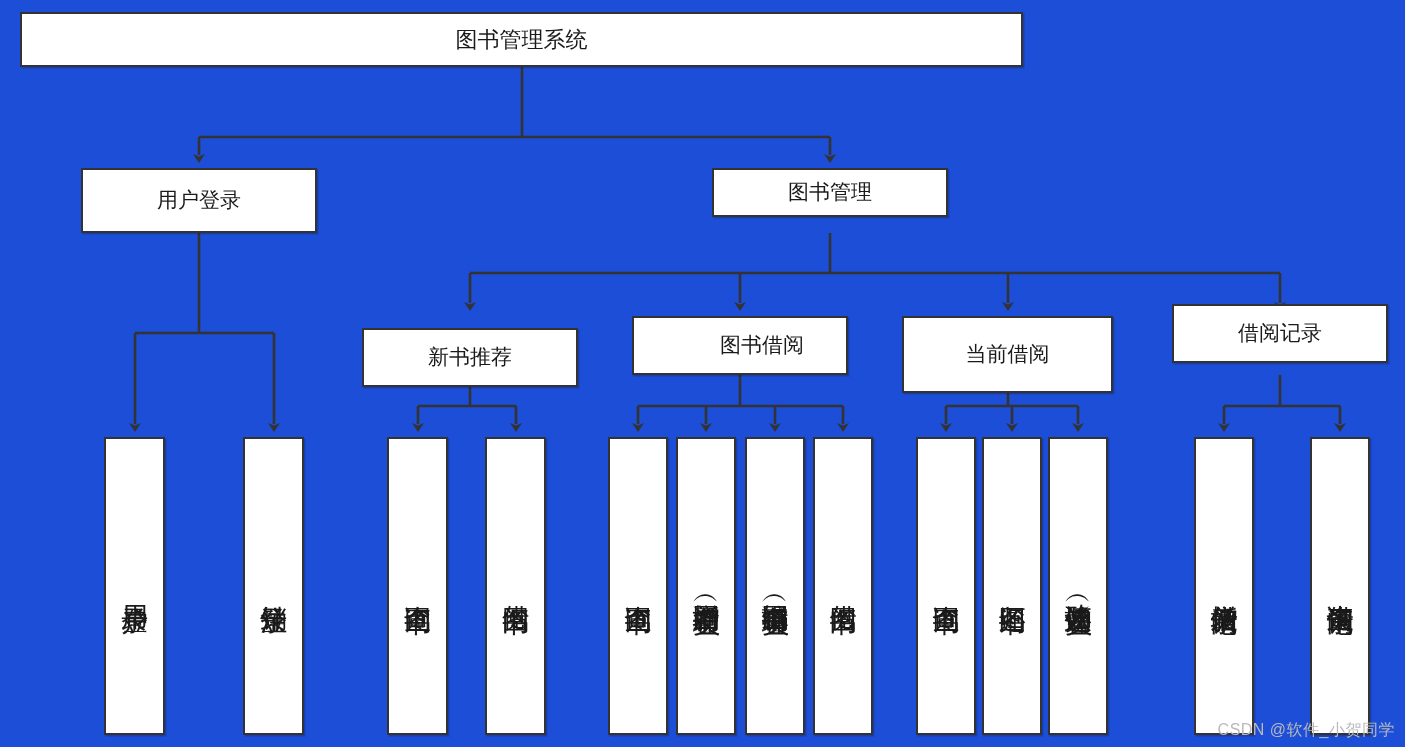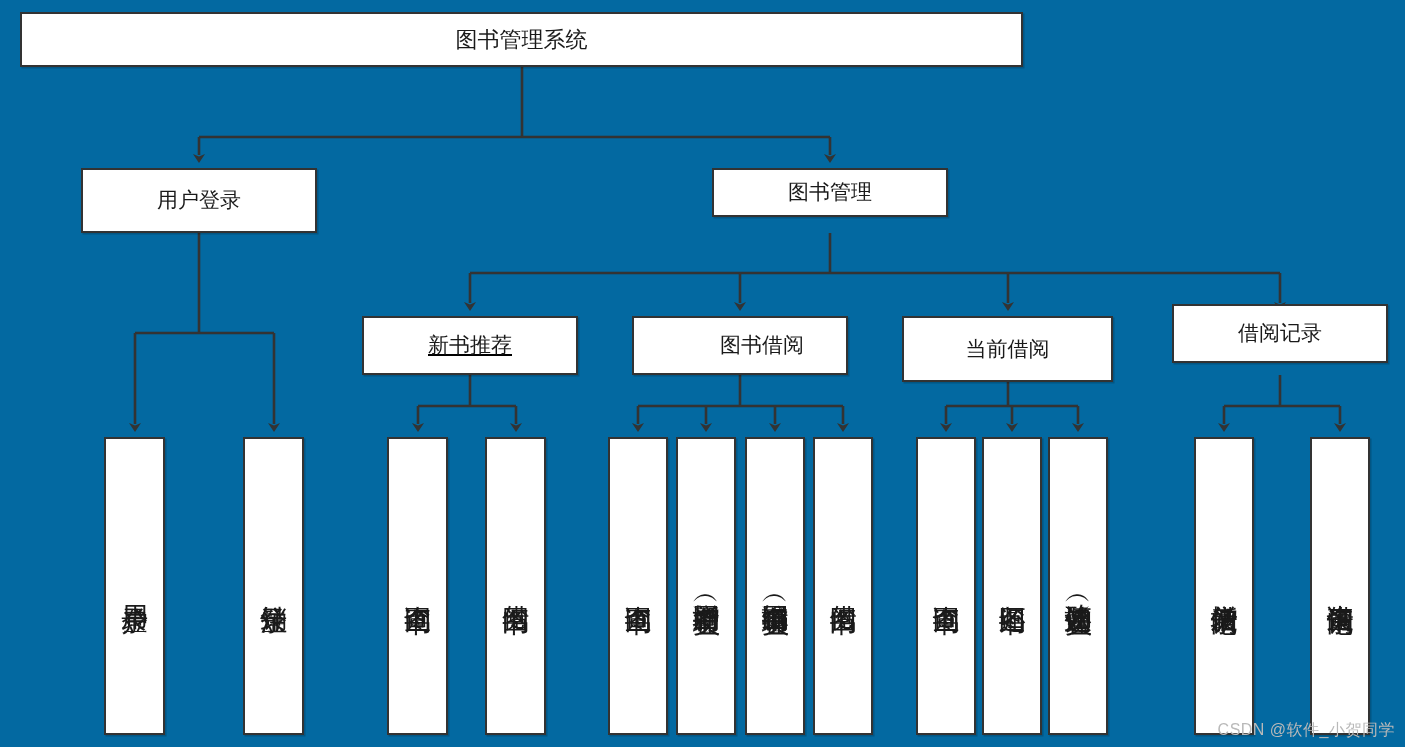--- a/index.html
+++ b/index.html
@@ -7,21 +7,21 @@
     padding: 0;
     background: #ffffff;
   }
   body {
     font-family: "Liberation Sans", "DejaVu Sans", sans-serif;
   }
   #diagram-root {
     position: relative;
     width: 1405px;
     height: 747px;
-    background: #0369a1;
+    background: #1d4ed8;
     overflow: hidden;
   }
   #diagram-svg {
     position: absolute;
     left: 0;
     top: 0;
     width: 1405px;
     height: 747px;
     display: block;
   }
@@ -119,27 +119,27 @@
   <div id="nodes-layer">
       <div class="node-box node-root node-horizontal" style="left: 20px; top: 12px; width: 1003px; height: 55px;">
         <span class="node-label">图书管理系统</span>
       </div>
       <div class="node-box node-horizontal" style="left: 81px; top: 168px; width: 236px; height: 65px;">
         <span class="node-label">用户登录</span>
       </div>
       <div class="node-box node-horizontal" style="left: 712px; top: 168px; width: 236px; height: 49px;">
         <span class="node-label">图书管理</span>
       </div>
-      <div class="node-box node-horizontal" style="left: 362px; top: 316px; width: 216px; height: 59px; text-decoration: underline;">
+      <div class="node-box node-horizontal" style="left: 362px; top: 328px; width: 216px; height: 59px;">
         <span class="node-label">新书推荐</span>
       </div>
       <div class="node-box node-horizontal" style="left: 632px; top: 316px; width: 216px; height: 59px; padding-left: 44px;">
         <span class="node-label">图书借阅</span>
       </div>
-      <div class="node-box node-horizontal" style="left: 902px; top: 316px; width: 211px; height: 66px;">
+      <div class="node-box node-horizontal" style="left: 902px; top: 316px; width: 211px; height: 77px;">
         <span class="node-label">当前借阅</span>
       </div>
       <div class="node-box node-horizontal" style="left: 1172px; top: 304px; width: 216px; height: 59px;">
         <span class="node-label">借阅记录</span>
       </div>
       <div class="node-box node-vertical" style="left: 104px; top: 437px; width: 61px; height: 298px;">
         <span class="node-label">用户登录</span>
       </div>
       <div class="node-box node-vertical" style="left: 243px; top: 437px; width: 61px; height: 298px;">
         <span class="node-label">注销登录</span>

